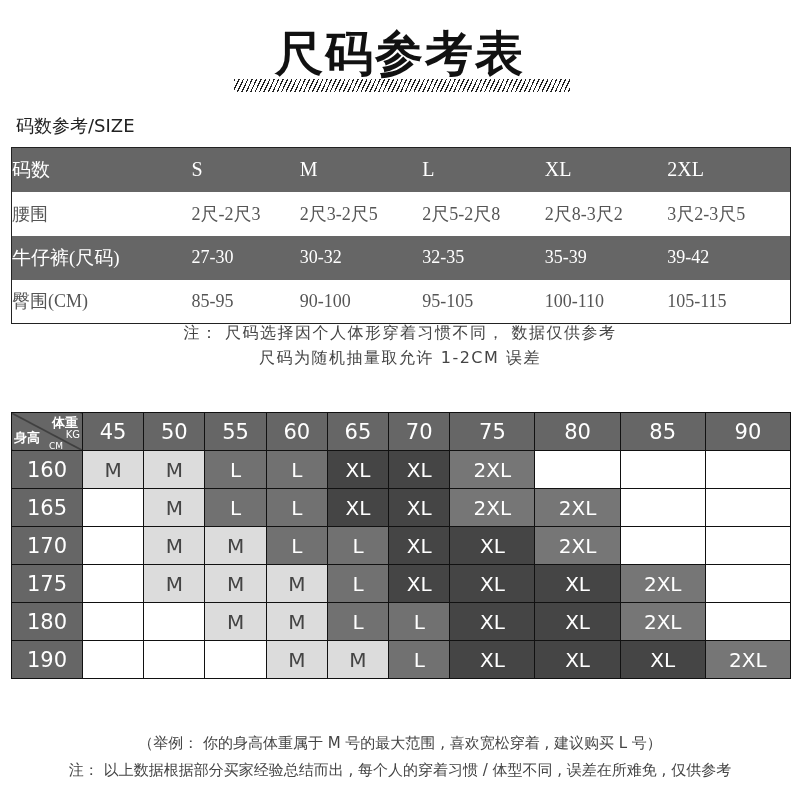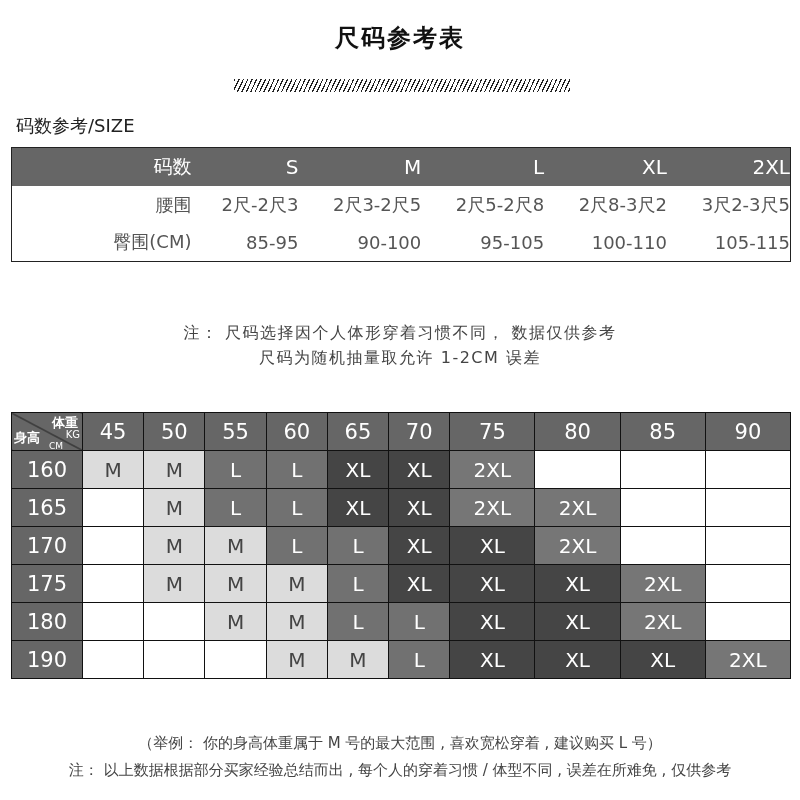--- a/index.html
+++ b/index.html
@@ -1,23 +1,23 @@
 <!DOCTYPE html>
 <html><head>
 <meta charset="utf-8">
 <style>
   * { box-sizing: border-box; margin: 0; padding: 0; }
   body { width: 800px; height: 800px; background: #fff; font-family: "DejaVu Sans", sans-serif; color: #333; position: relative; overflow: hidden; }
-  .title { position: absolute; top: 22px; left: 0; width: 800px; text-align: center; font-size: 24px; font-weight: bold; color: #111; letter-spacing: 2px; }
+  .title { position: absolute; top: 22px; left: 0; width: 800px; text-align: center; font-size: 48px; font-weight: bold; color: #111; letter-spacing: 2px; }
   .hatch { position: absolute; top: 79px; left: 234px; width: 336px; height: 13px;
     background: repeating-linear-gradient(115deg, #222 0 1.2px, transparent 1.2px 4px); }
   .subtitle { position: absolute; top: 114px; left: 16px; font-size: 18px; color: #222; }
   table { border-collapse: collapse; position: absolute; }
   .t1 { top: 147px; left: 11px; width: 780px; border: 1px solid #222; }
-  .t1 td { height: 38px; text-align: right; font-size: 18px; color: #555; }
+  .t1 td { height: 44px; text-align: left; font-size: 18px; color: #555; font-family: Liberation Serif, serif; }
   .t1 tr.dark td { background: #666; color: #fff; }
   .t1 tr.dark td:first-child { font-size: 19px; }
   .t1 tr.hdr td { font-size: 20px; }
   .t1 td:first-child { width: 180px; }
   .note1 { position: absolute; top: 320px; left: 0; width: 800px; text-align: center; font-size: 16px; line-height: 25px; color: #444; letter-spacing: 1.5px; }
   .t2 { top: 412px; left: 11px; width: 780px; }
   .t2 td { border: 1.5px solid #111; height: 38px; text-align: center; font-size: 20px; }
   .t2 td.head { background: #666; color: #fff; font-size: 21px; }
   .t2 td.rowh { background: #666; color: #fff; font-size: 21px; width: 71px; }
   .t2 td.corner { background: #666; color: #fff; position: relative; width: 71px; padding: 0;
@@ -50,20 +50,28 @@
     <td>XL</td>
     <td>2XL</td>
   </tr>
   <tr>
     <td>腰围</td>
     <td>2尺-2尺3</td>
     <td>2尺3-2尺5</td>
     <td>2尺5-2尺8</td>
     <td>2尺8-3尺2</td>
     <td>3尺2-3尺5</td>
+  </tr>
+  <tr class="dark">
+    <td>牛仔裤(尺码)</td>
+    <td>27-30</td>
+    <td>30-32</td>
+    <td>32-35</td>
+    <td>35-39</td>
+    <td>39-42</td>
   </tr>
   <tr>
     <td>臀围(CM)</td>
     <td>85-95</td>
     <td>90-100</td>
     <td>95-105</td>
     <td>100-110</td>
     <td>105-115</td>
   </tr>
 </tbody>

